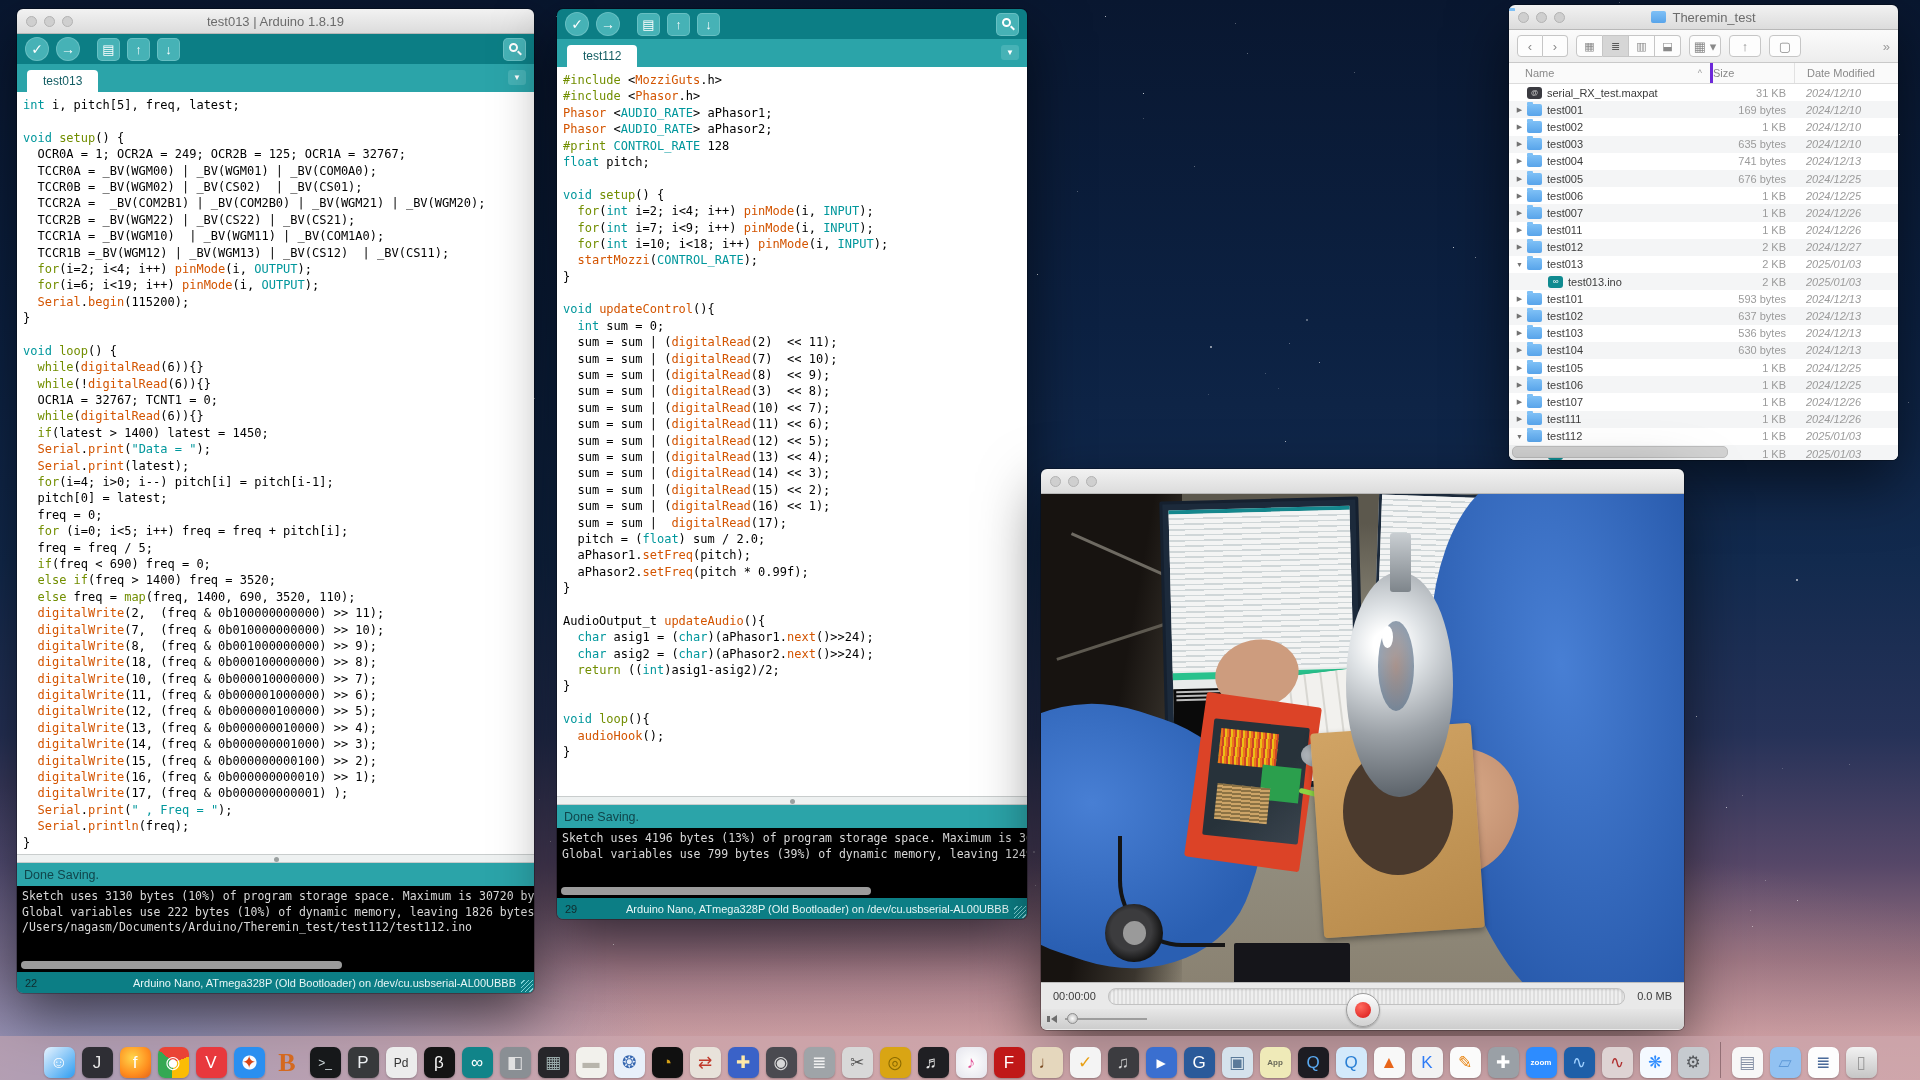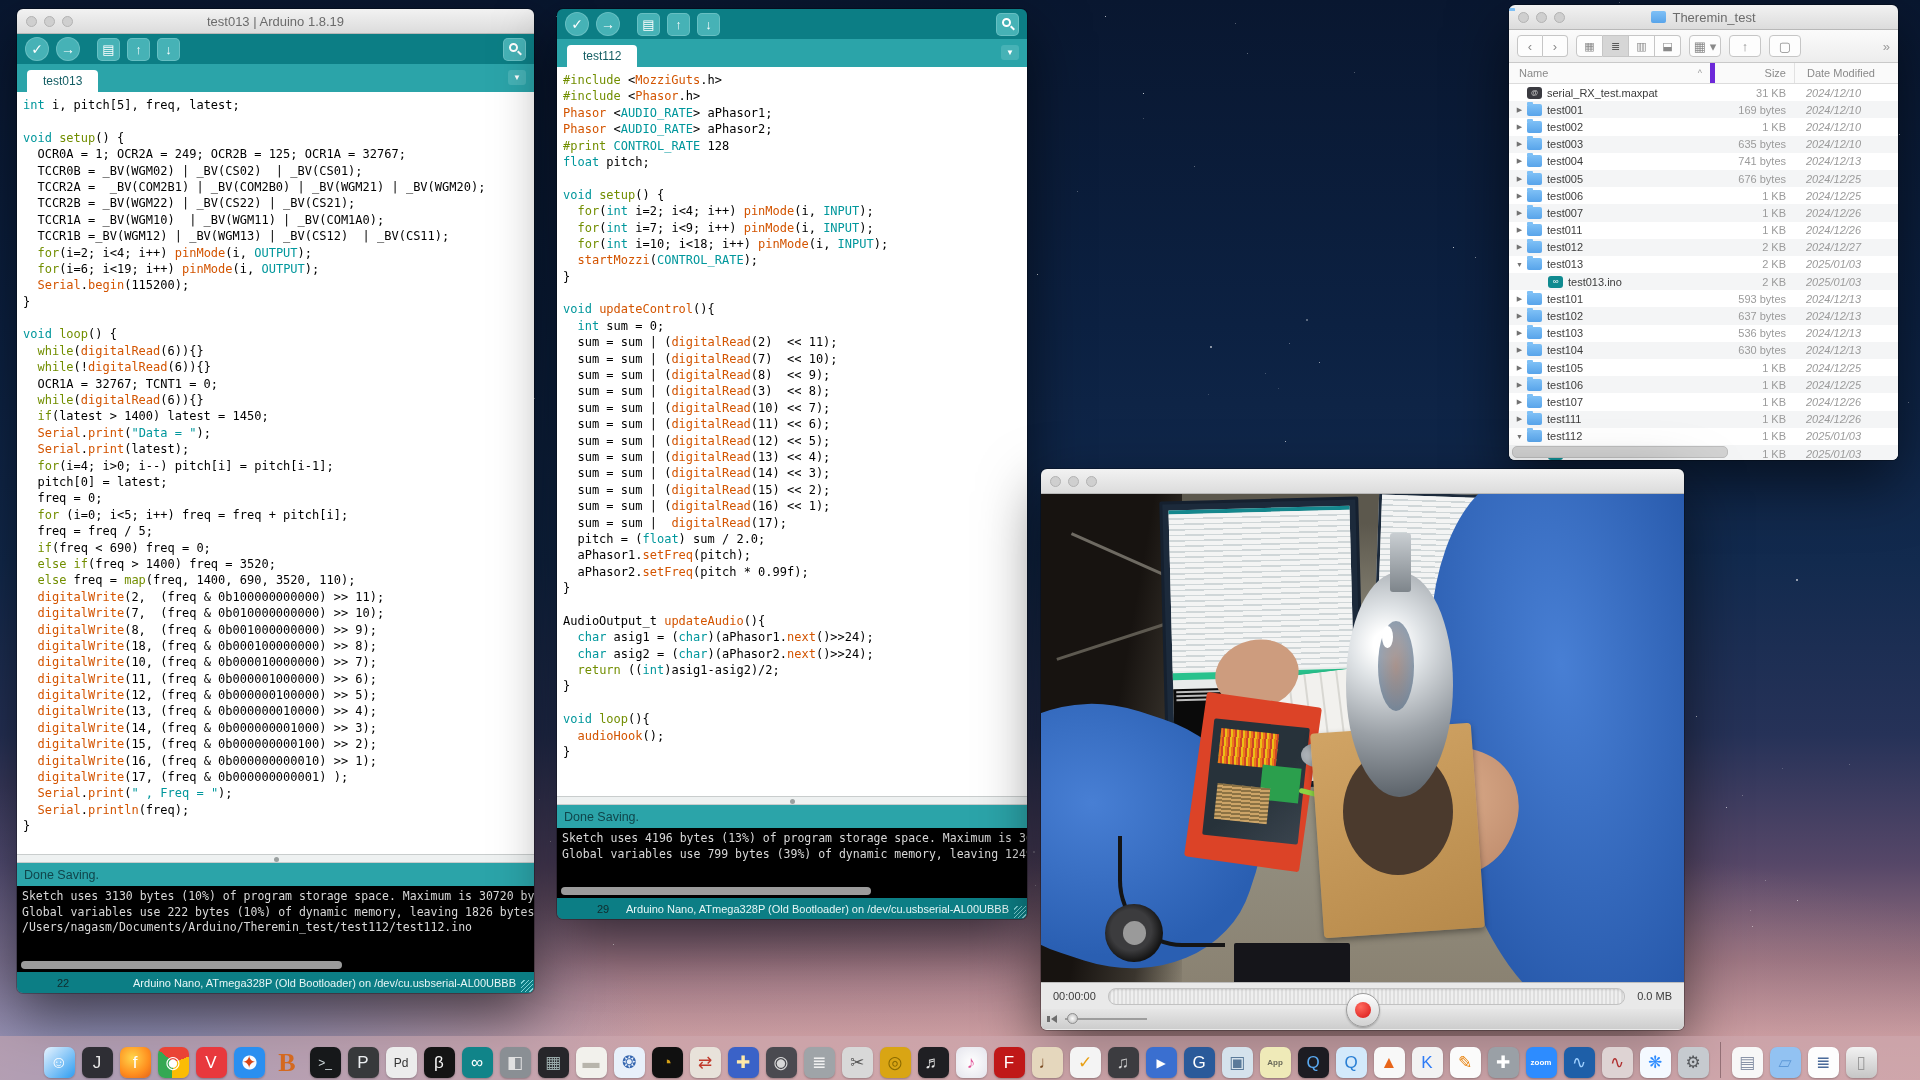--- a/index.html
+++ b/index.html
@@ -33,44 +33,44 @@
   .ard-code{flex:1;background:#fff;overflow:hidden;padding:5px 0 0 6px;font-family:"DejaVu Sans Mono","Liberation Mono",monospace;font-size:12px;line-height:16.4px;color:#000;}
   .cl{white-space:pre;height:16.4px;}
   .k1{color:#00979C}.k2{color:#D35400}.k3{color:#728E00}.str{color:#00979C}
   .ard-split{height:9px;flex:0 0 9px;background:#eef1f1;border-top:1px solid #c9cdcd;border-bottom:1px solid #c9cdcd;position:relative;box-sizing:border-box;}
   .ard-split i{position:absolute;left:50%;top:2px;width:5px;height:5px;margin-left:-2px;border-radius:50%;background:#9aa0a0;}
   .ard-status{height:23px;flex:0 0 23px;background:#2ba4a9;color:#10454b;font-size:12.5px;display:flex;align-items:center;padding-left:7px;}
   .ard-console{background:#000;color:#d8d8d8;font-family:"DejaVu Sans Mono","Liberation Mono",monospace;font-size:11.5px;line-height:15.5px;padding:3px 5px;overflow:hidden;}
   .ard-console div{white-space:nowrap;}
   .ard-scrollrow{background:#000;height:14px;flex:0 0 14px;position:relative;}
   .ard-scrollrow i{position:absolute;left:4px;top:3px;height:8px;border-radius:4px;background:#9b9b9b;}
-  .ard-bottom{height:21px;flex:0 0 21px;background:#0c7e85;display:flex;align-items:center;font-size:11px;position:relative;padding-left:32px;}
+  .ard-bottom{height:21px;flex:0 0 21px;background:#0c7e85;display:flex;align-items:center;font-size:11px;position:relative;}
   .ard-bottom .ln{color:#102b2d;padding-left:8px;}
   .ard-bottom .board{position:absolute;right:18px;color:#e7f6f6;}
   .grip{position:absolute;right:1px;bottom:1px;width:12px;height:12px;background:repeating-linear-gradient(135deg,transparent 0 2px,#7fd4d8 2px 3px);}
 
   
   .fi-toolbar{height:32px;flex:0 0 32px;background:linear-gradient(#fbfbfb,#ededed);border-bottom:1px solid #c9c9c9;display:flex;align-items:center;padding:0 8px;gap:8px;}
   .fi-nav{display:flex;}
   .fi-btn{background:#fdfdfd;border:1px solid #c6c6c6;color:#8a8a8a;font-size:13px;height:20px;display:flex;align-items:center;justify-content:center;}
   .fi-nav .fi-btn{width:24px;}
   .fi-nav .fi-btn:first-child{border-radius:4px 0 0 4px;}
   .fi-nav .fi-btn:last-child{border-radius:0 4px 4px 0;border-left:none;}
   .fi-seg{display:flex;}
   .fi-seg .fi-btn{width:25px;font-size:11px;}
   .fi-seg .fi-btn:first-child{border-radius:4px 0 0 4px;}
   .fi-seg .fi-btn + .fi-btn{border-left:none;}
   .fi-seg .fi-btn:last-child{border-radius:0 4px 4px 0;}
   .fi-seg .sel{background:#d6d6d6;color:#5a5a5a;}
   .fi-one{border-radius:4px;width:30px;}
   .fi-more{margin-left:auto;color:#9a9a9a;font-size:13px;}
   .fi-header{height:20px;flex:0 0 20px;background:#fafafa;border-bottom:1px solid #dcdcdc;display:flex;align-items:center;font-size:11px;color:#8a8a8a;position:relative;}
-  .fi-header .c-name{flex:1;padding-left:10px;}
+  .fi-header .c-name{flex:1;padding-left:16px;}
   .fi-header .caret{position:absolute;right:196px;color:#9a9a9a;font-size:9px;}
-  .fi-header .c-size{width:84px;text-align:right;border-left:5px solid #6d28d9;height:100%;line-height:20px;padding-right:8px;box-sizing:border-box;}
+  .fi-header .c-size{width:84px;text-align:left;border-left:3px solid #6d28d9;height:100%;line-height:20px;padding-right:8px;box-sizing:border-box;}
   .fi-header .c-date{width:104px;border-left:1px solid #e2e2e2;height:100%;line-height:20px;padding-left:12px;box-sizing:border-box;}
   .fi-body{flex:1;background:#fff;overflow:hidden;position:relative;}
   .fi-row{height:17.2px;display:flex;align-items:center;font-size:11px;color:#3c3c3c;}
   .fi-row:nth-child(even){background:#f4f5f6;}
   .fi-row .disc{width:11px;margin-left:5px;font-size:7px;color:#727272;text-align:center;}
   .fi-row .ficon{width:15px;height:12px;margin:0 5px 0 2px;position:relative;flex:0 0 15px;}
   .ficon.folder{background:linear-gradient(#7ec0f6,#58a4ea);border-radius:2px;}
   .ficon.folder::before{content:"";position:absolute;top:-2px;left:0;width:6px;height:3px;background:#7ec0f6;border-radius:1px 1px 0 0;}
   .ficon.maxpat{background:#3a3a40;border-radius:3px;color:#cfcfcf;font-size:7px;text-align:center;line-height:12px;}
   .ficon.ino{background:#0f8a90;border-radius:3px;color:#fff;font-size:8px;text-align:center;line-height:12px;}
@@ -313,20 +313,21 @@
   </div>
   <div class="ard-tabstrip">
     <div class="ard-tab">test013</div>
     <div class="tab-dd">▼</div>
   </div>
   <div class="ard-code">
       <div class="cl"><span class="k1">int</span> i, pitch[5], freq, latest;</div>
       <div class="cl">&nbsp;</div>
       <div class="cl"><span class="k1">void</span> <span class="k3">setup</span>() {</div>
       <div class="cl">  OCR0A = 1; OCR2A = 249; OCR2B = 125; OCR1A = 32767;</div>
+      <div class="cl">  TCCR0A = _BV(WGM00) | _BV(WGM01) | _BV(COM0A0);</div>
       <div class="cl">  TCCR0B = _BV(WGM02) | _BV(CS02)  | _BV(CS01);</div>
       <div class="cl">  TCCR2A =  _BV(COM2B1) | _BV(COM2B0) | _BV(WGM21) | _BV(WGM20);</div>
       <div class="cl">  TCCR2B = _BV(WGM22) | _BV(CS22) | _BV(CS21);</div>
       <div class="cl">  TCCR1A = _BV(WGM10)  | _BV(WGM11) | _BV(COM1A0);</div>
       <div class="cl">  TCCR1B =_BV(WGM12) | _BV(WGM13) | _BV(CS12)  | _BV(CS11);</div>
       <div class="cl">  <span class="k3">for</span>(i=2; i&lt;4; i++) <span class="k2">pinMode</span>(i, <span class="k1">OUTPUT</span>);</div>
       <div class="cl">  <span class="k3">for</span>(i=6; i&lt;19; i++) <span class="k2">pinMode</span>(i, <span class="k1">OUTPUT</span>);</div>
       <div class="cl">  <span class="k2">Serial</span>.<span class="k2">begin</span>(115200);</div>
       <div class="cl">}</div>
       <div class="cl">&nbsp;</div>

